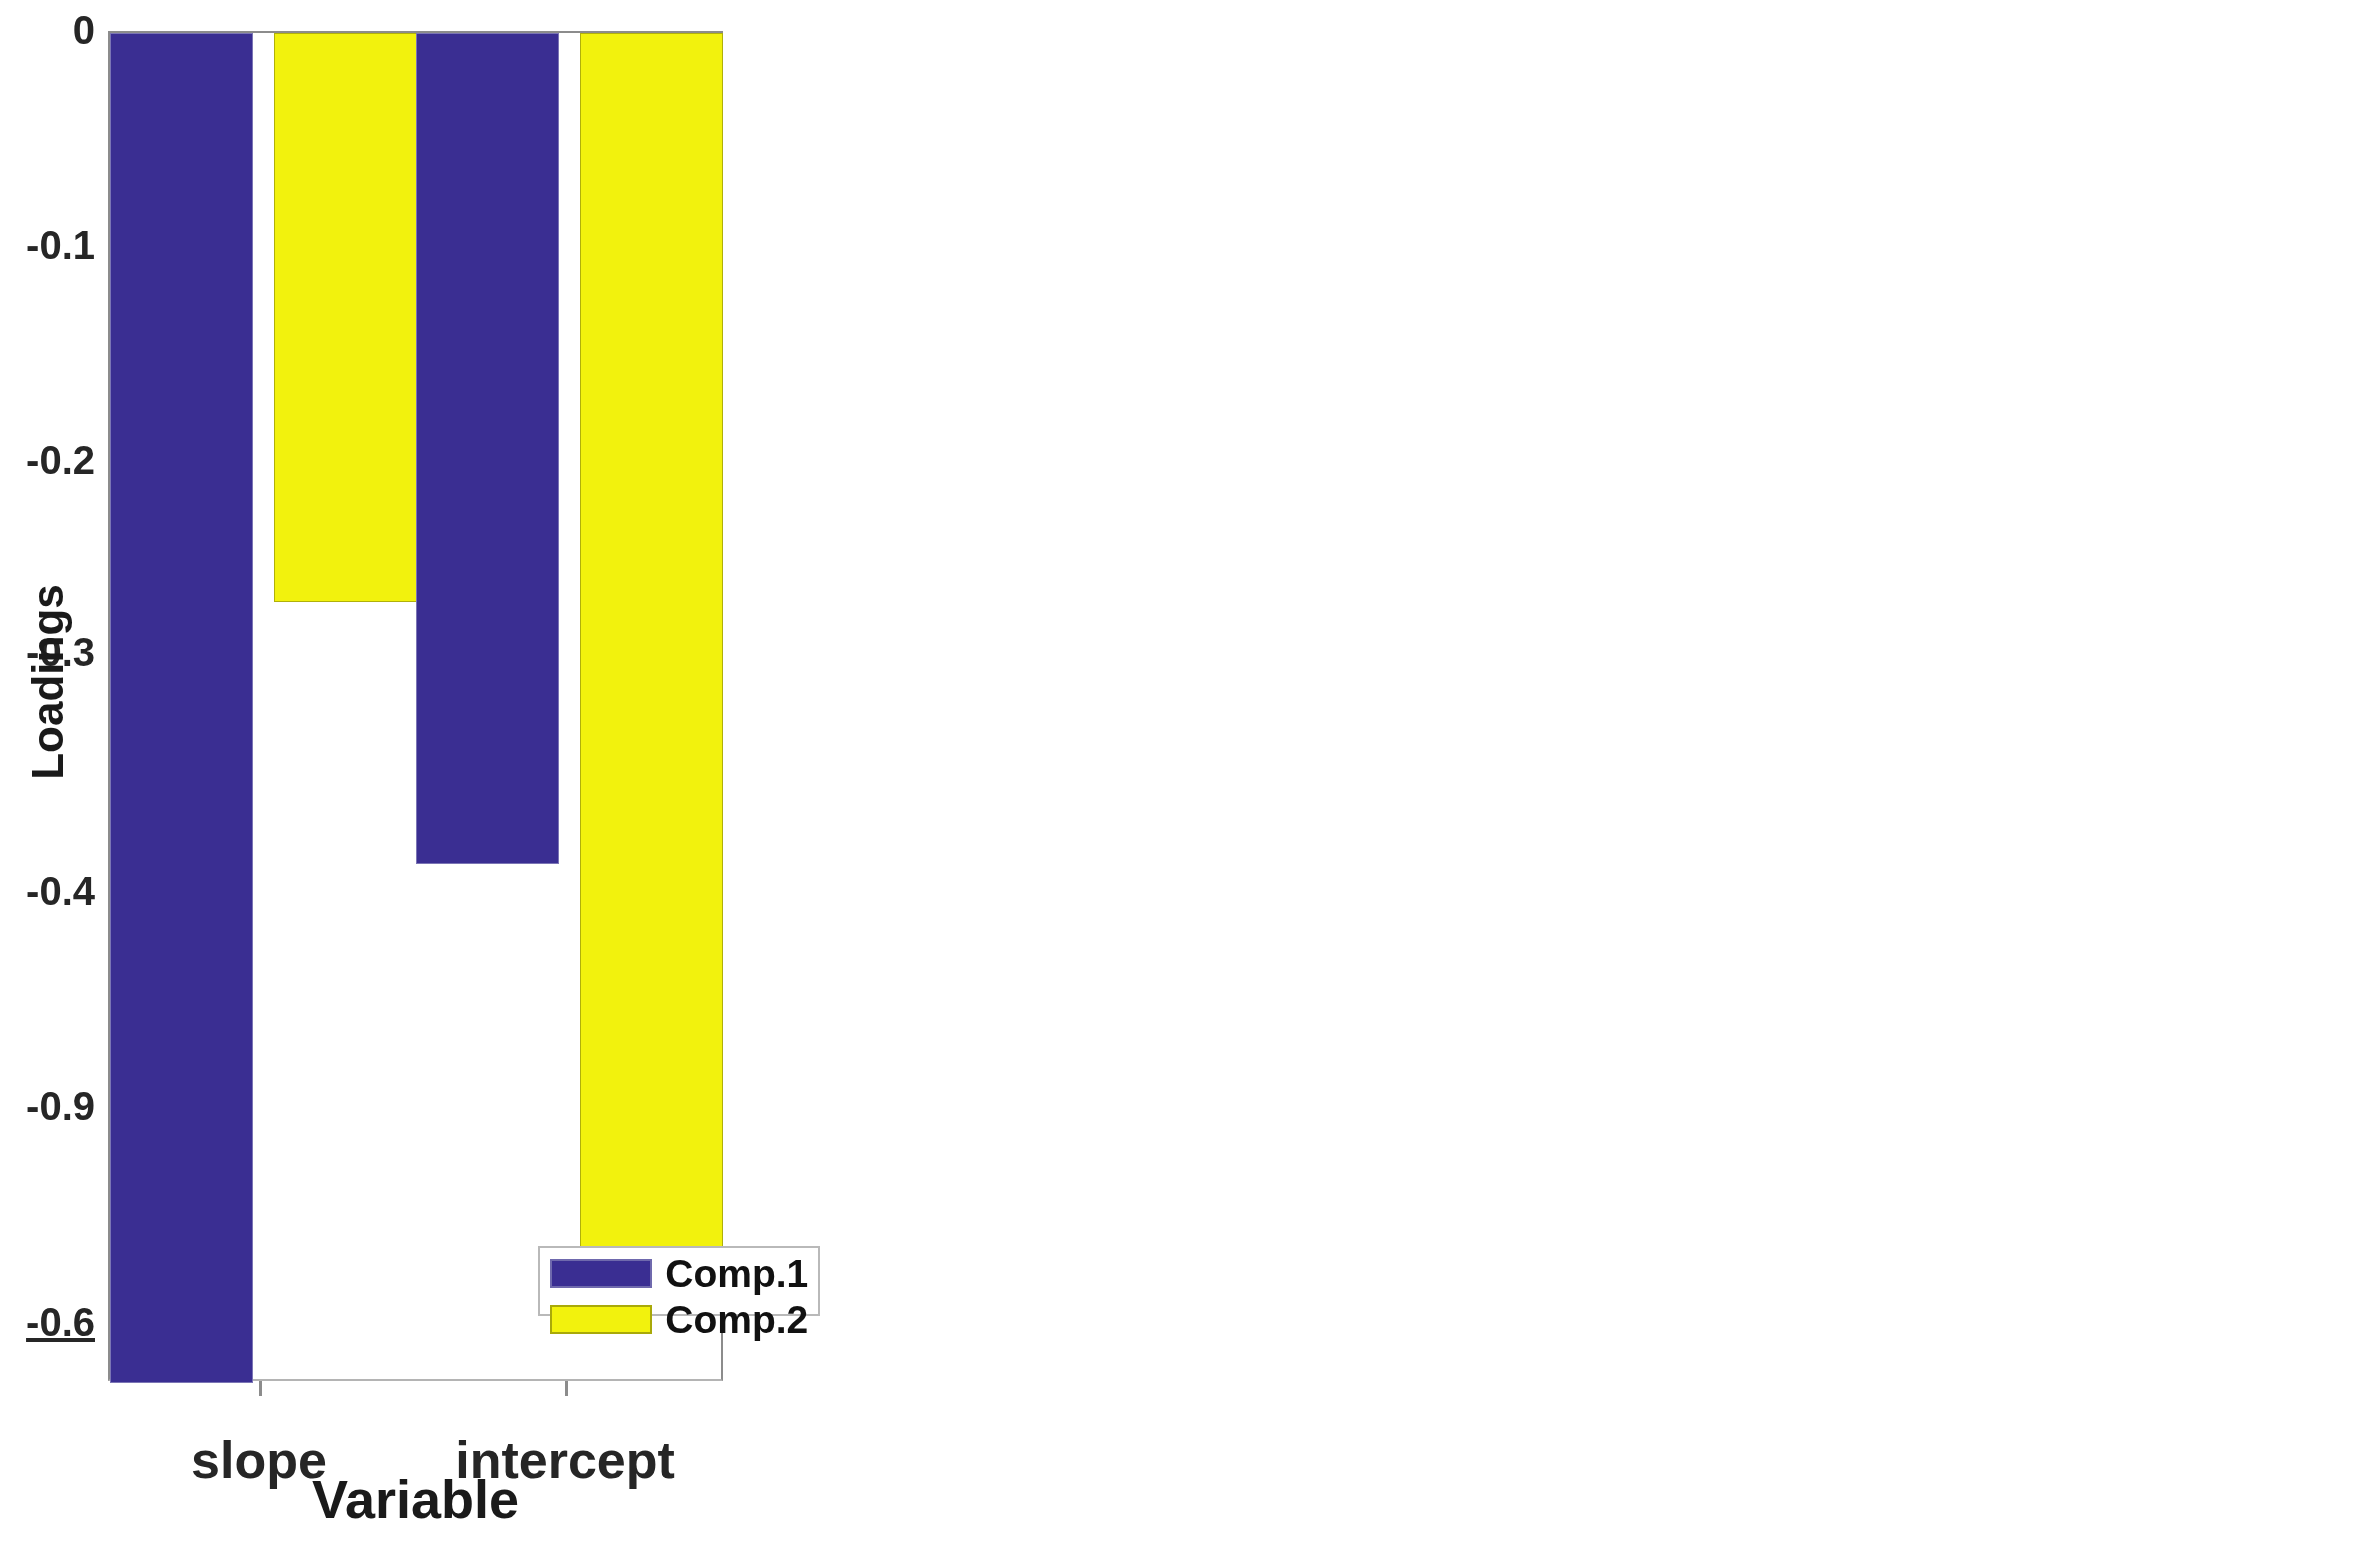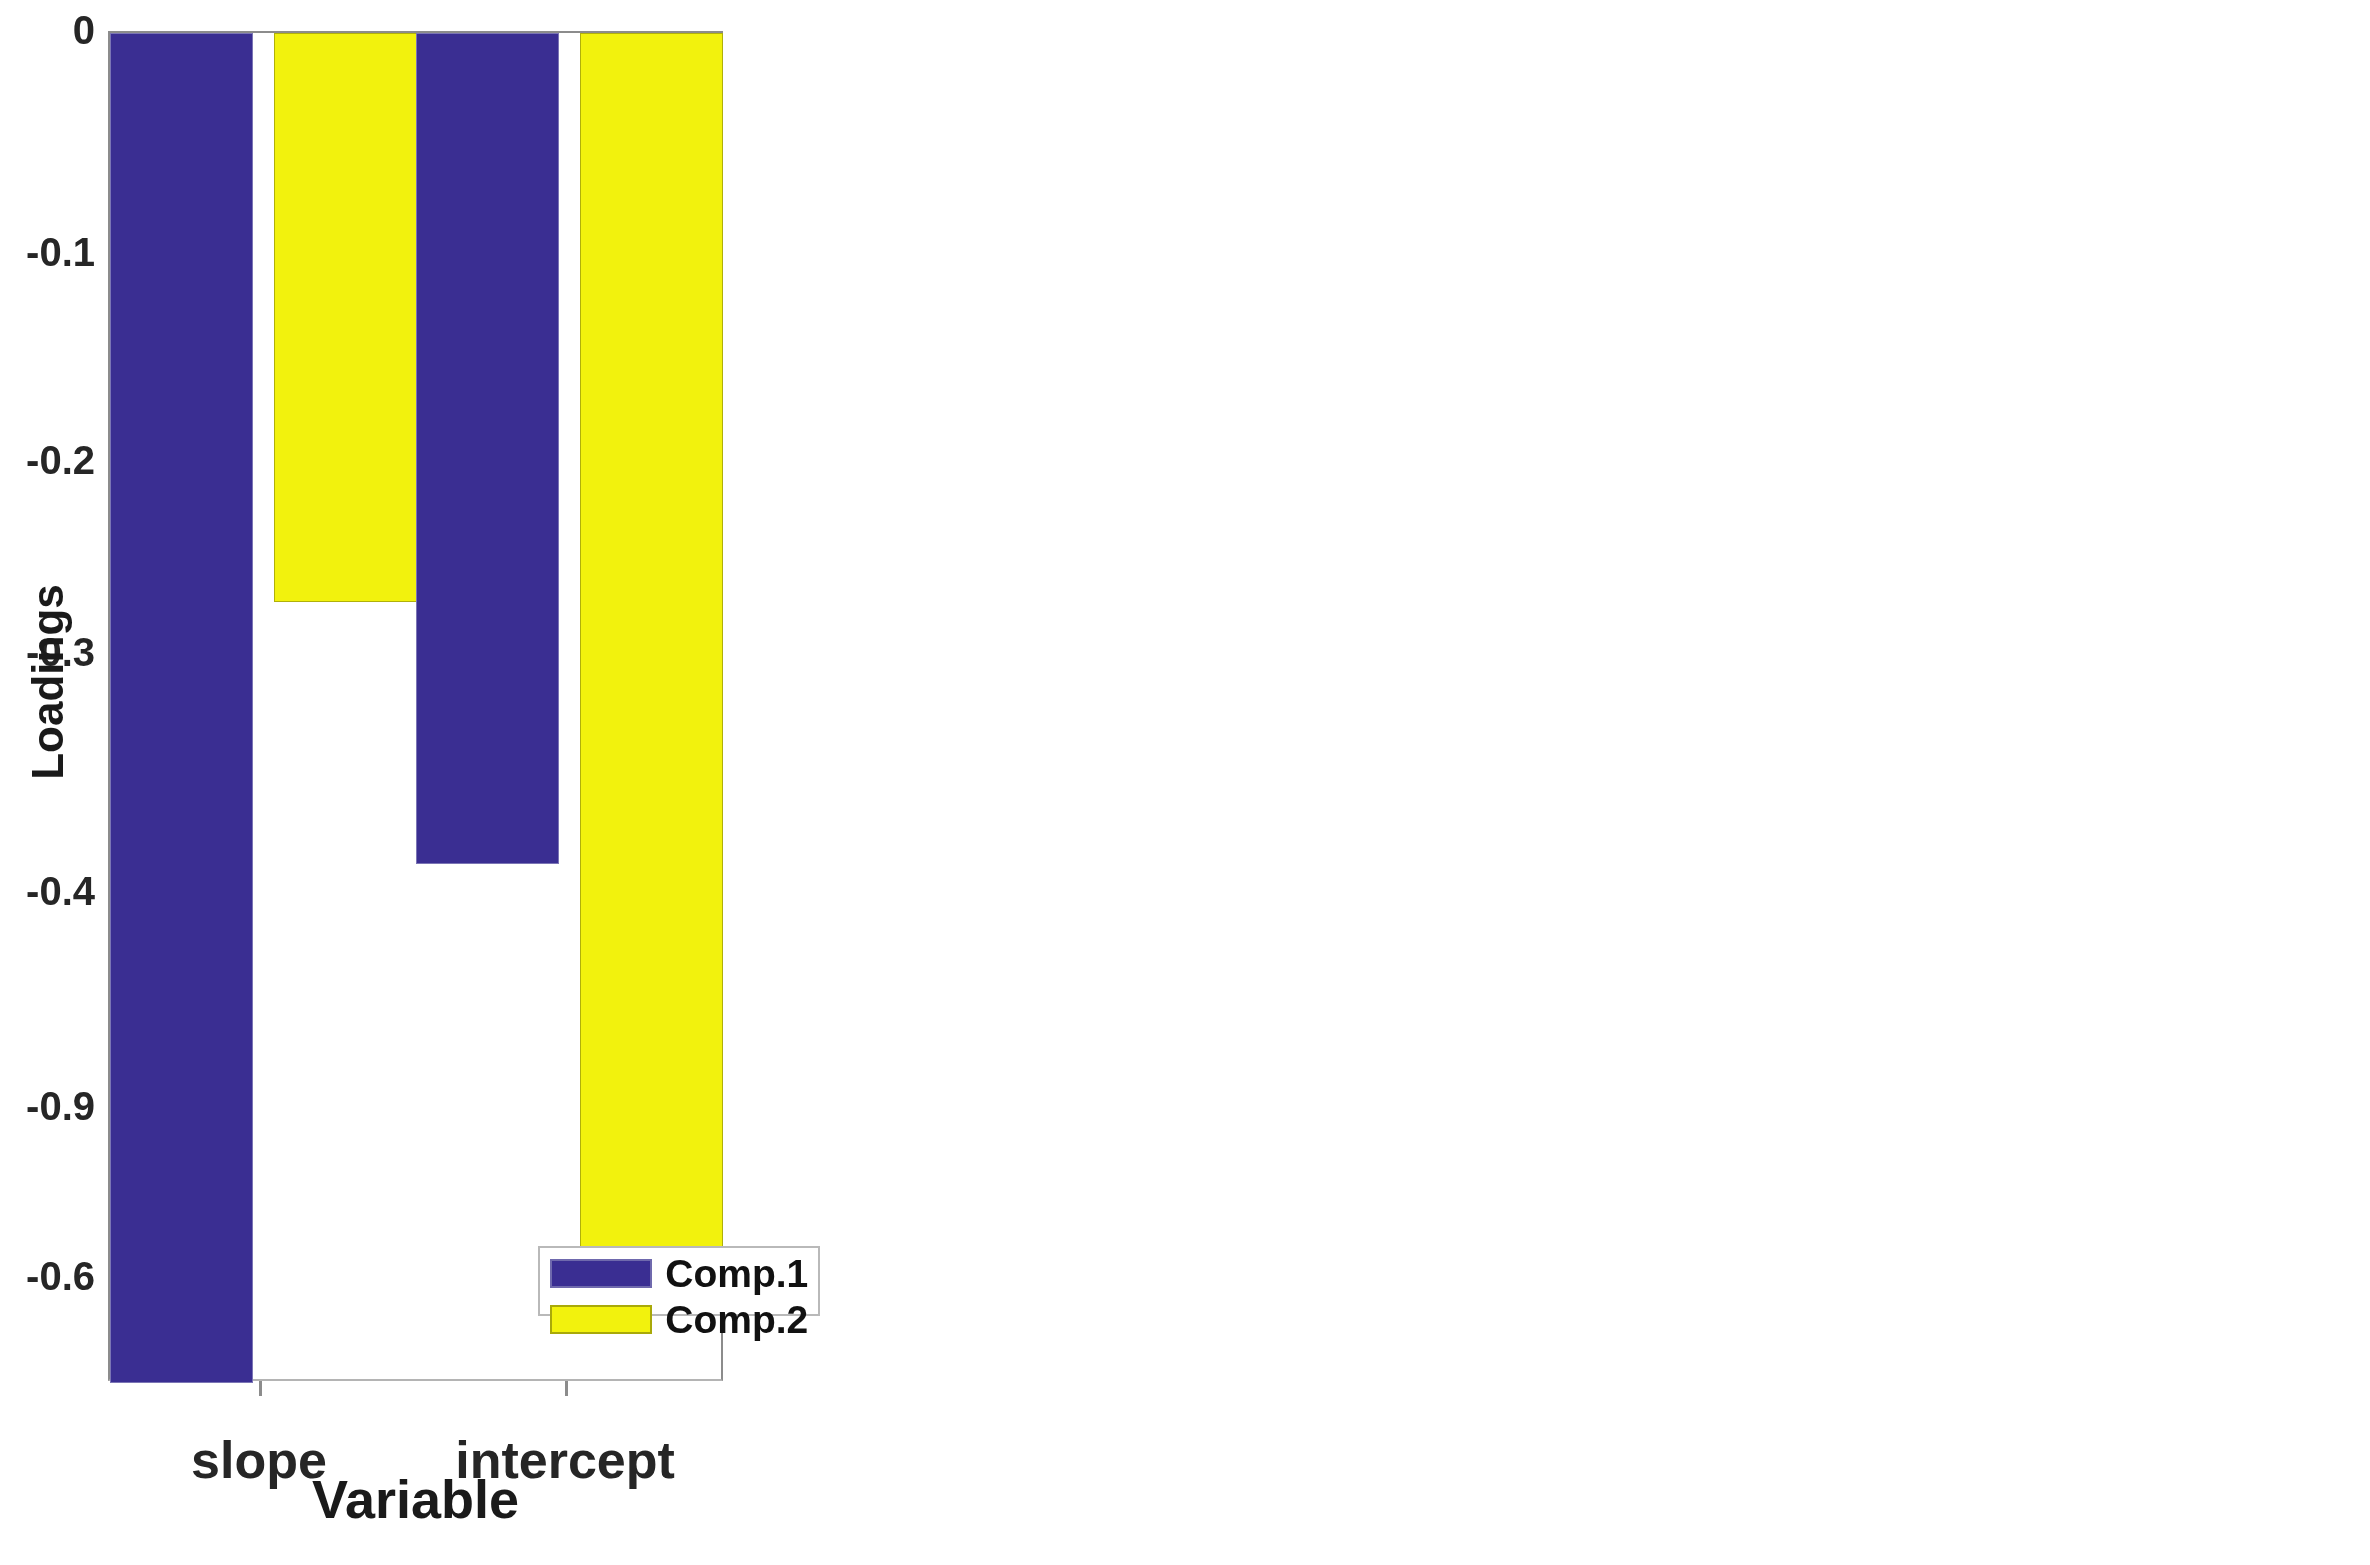--- a/index.html
+++ b/index.html
@@ -58,26 +58,26 @@
 </style>
 </head>
 <body>
 
 <div class="figure">
 
   <div class="panel panel-left">
 
     <div id="left-ytick-wrap">
       <div class="ytick" style="top:9.7px;">0</div>
-      <div class="ytick" style="top:232px;margin-left:38px;">-0.1</div>
+      <div class="ytick" style="top:225px;margin-left:38px;">-0.1</div>
       <div class="ytick" style="top:440px;">-0.2</div>
       <div class="ytick" style="top:632px;">-0.3</div>
       <div class="ytick" style="top:871px;">-0.4</div>
       <div class="ytick" style="top:1086px;">-0.9</div>
-      <div class="ytick" style="top:1256px;">-0.6</div>
+      <div class="ytick" style="top:1302px;text-decoration:underline;">-0.6</div>
     </div>
 
     <div class="ltick-mark" style="top:246px;"></div>
     <div class="ltick-mark" style="top:462px;"></div>
     <div class="ltick-mark" style="top:677px;"></div>
     <div class="ltick-mark" style="top:892px;"></div>
     <div class="ltick-mark" style="top:1107px;"></div>
     <div class="ltick-mark" style="top:1323px;"></div>
 
     <div class="axis-title ylabel-rot" style="left:-58px;top:657px;width:212px;font-size:44px;text-align:center;">Loadings</div>

